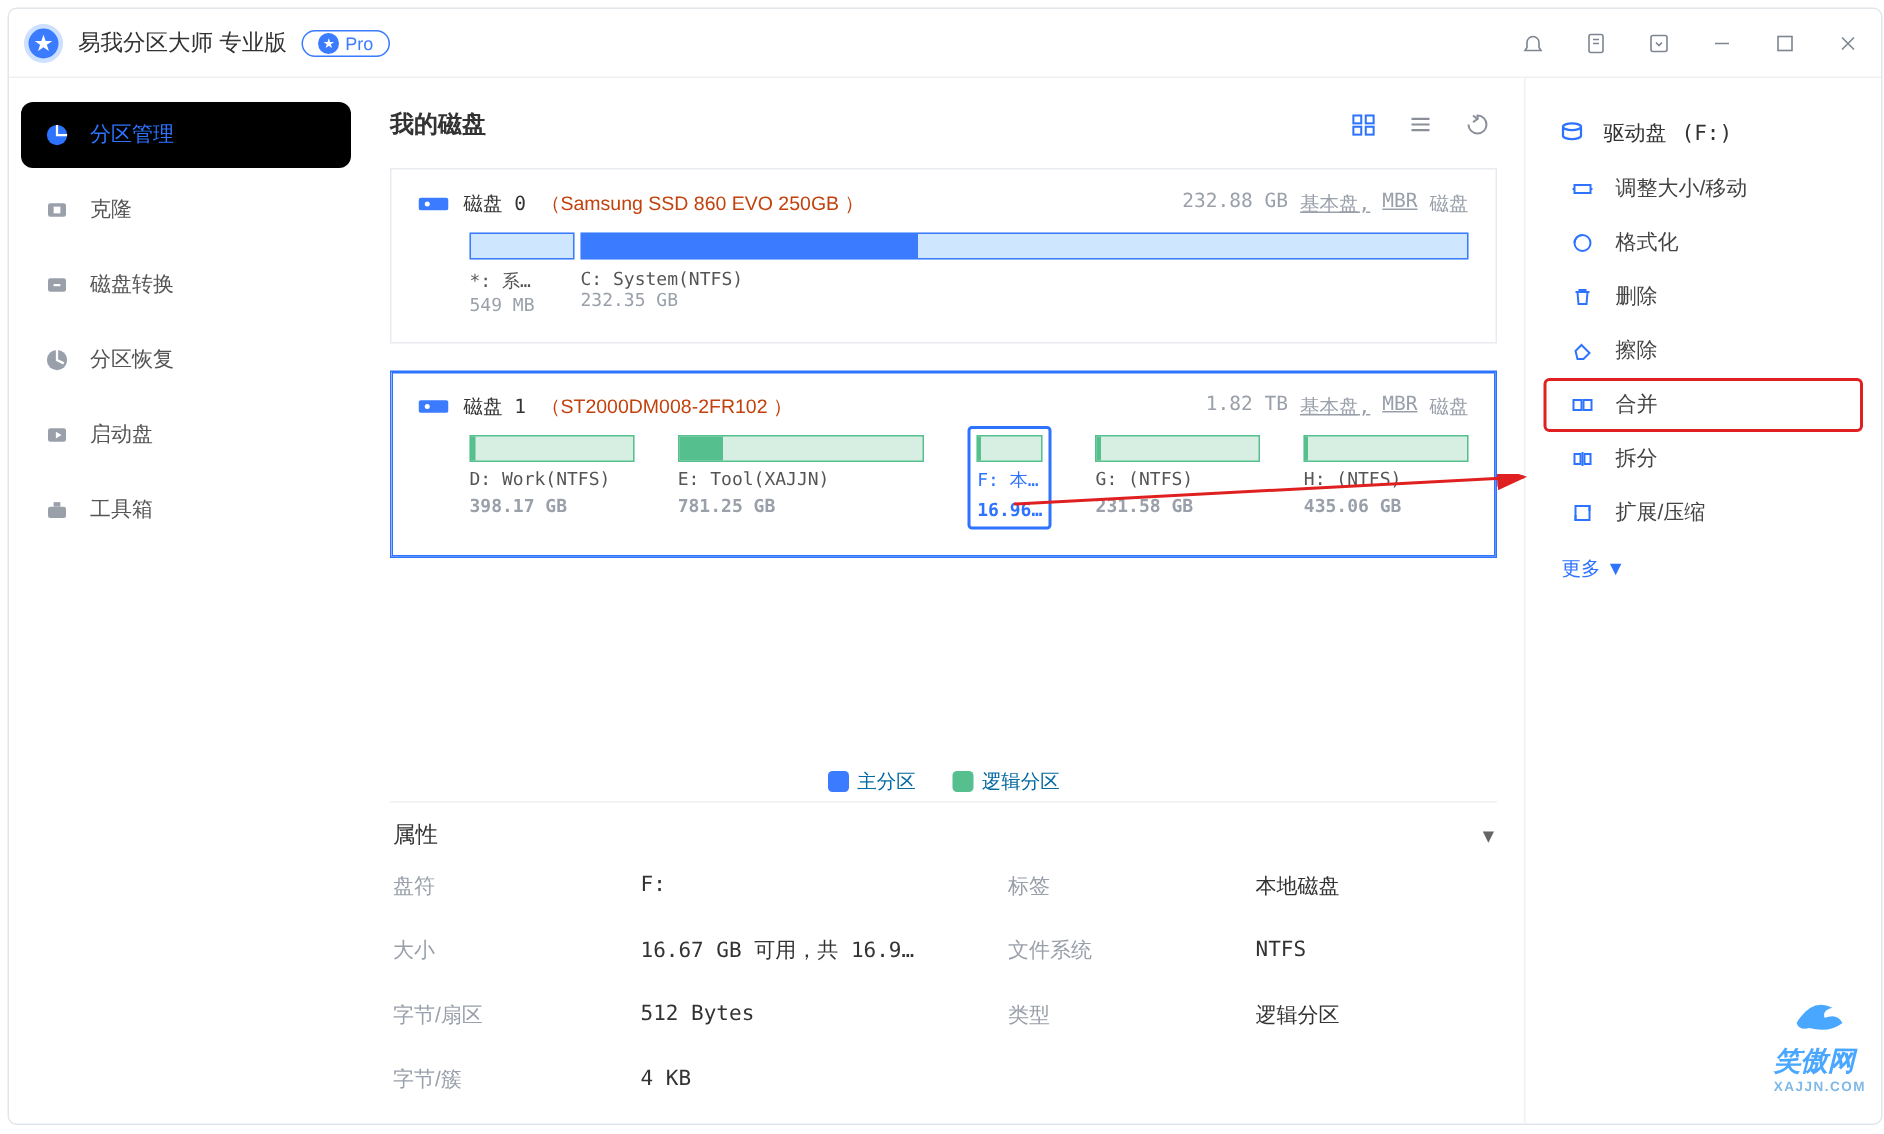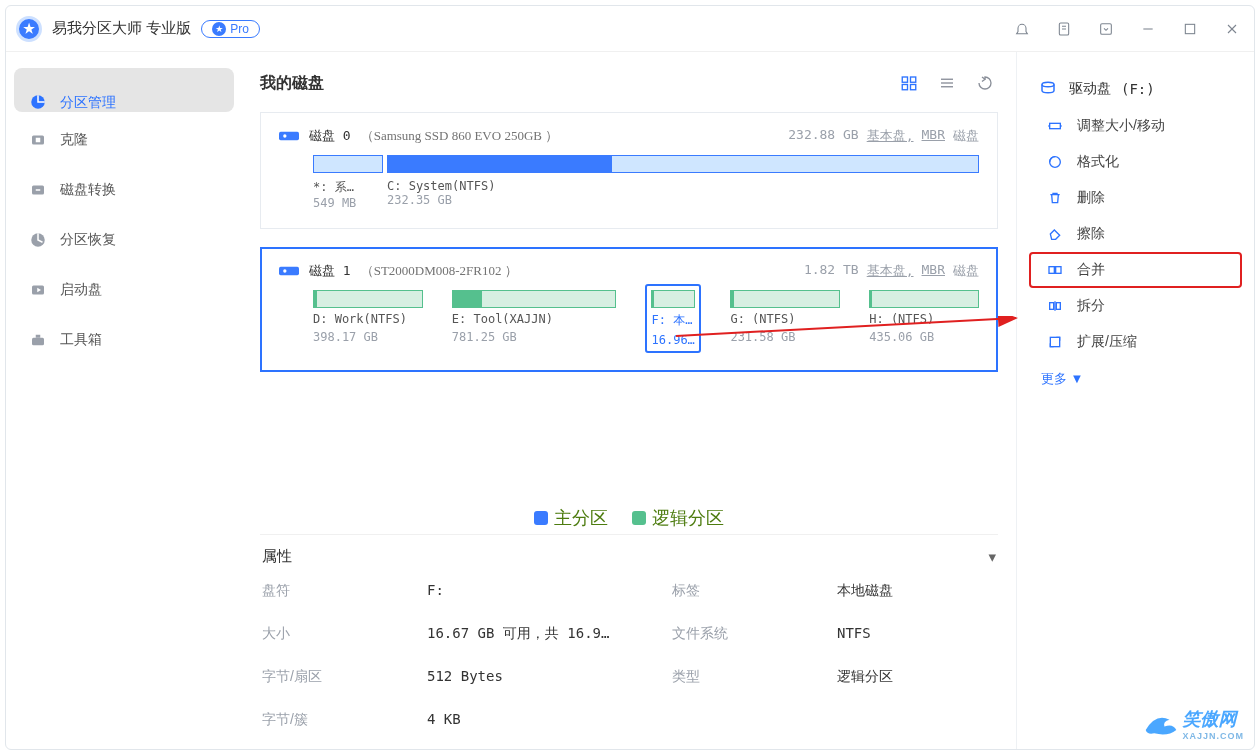--- a/index.html
+++ b/index.html
@@ -12,63 +12,63 @@
   .pro-badge { border: 1px solid #3a7bff; color: #3a7bff; border-radius: 12px; padding: 1px 10px; font-size: 12px; display:flex;align-items:center; gap:4px;}
   .pro-star{width:14px;height:14px;border-radius:50%;background:#3a7bff;color:#fff;display:flex;align-items:center;justify-content:center;font-size:9px;}
   .title-actions { margin-left: auto; display: flex; gap: 18px; align-items: center; }
   .tb-icon { width: 24px; height: 24px; display: flex; align-items: center; justify-content: center; color: #7d8590; cursor: pointer; }
   .tb-icon svg{width:16px;height:16px;stroke:currentColor;fill:none;stroke-width:1.6;}
   
   .body { flex: 1; display: flex; overflow: hidden; }
   
   .sidebar { width: 236px; padding: 16px 8px; display: flex; flex-direction: column; gap: 6px; }
   .side-item { height: 44px; display: flex; align-items: center; gap: 12px; padding: 0 14px; border-radius: 8px; color: #555; cursor:pointer; font-size:14px;}
-  .side-item.active { background: #e5e5e5; color: #2d73ff; align-items: flex-end; }
+  .side-item.active { background: #000000; color: #2d73ff; }
   .side-ico{width:20px;height:20px;display:flex;align-items:center;justify-content:center;}
   .side-ico svg{width:18px;height:18px;}
   
   .main { flex: 1; padding: 18px 18px 10px 18px; display: flex; flex-direction: column; overflow: hidden; }
   .main-head { display: flex; align-items: center; margin-bottom: 16px; }
   .main-head h2 { font-size: 16px; font-weight: 600; }
   .main-head .tools { margin-left: auto; display: flex; gap: 12px; }
   .toolbtn{width:26px;height:26px;display:flex;align-items:center;justify-content:center;color:#8a8f99;cursor:pointer;}
   .toolbtn.active{color:#2d73ff;}
   .toolbtn svg{width:18px;height:18px;stroke:currentColor;fill:none;stroke-width:1.8;}
   
   .disk-panel { border: 1px solid #e7ebf0; border-radius: 0; padding: 14px 18px 18px; margin-bottom: 18px; }
   .disk-panel.selected{border-color:#2d73ff; box-shadow:0 0 0 1px #2d73ff inset;}
   .disk-head { display:flex; align-items:center; gap:10px; margin-bottom:10px; font-size:13px;}
   .disk-head .hdd{width:20px;height:14px;display:flex;align-items:center;justify-content:center;color:#3a7bff;}
   .disk-head .hdd svg{fill:#3a7bff;}
   .disk-head .name{color:#333; font-family:Consolas,monospace;}
-  .disk-head .model{color:#737373;font-family:Liberation Serif, serif;}
+  .disk-head .model{color:#c2410c;font-family:Liberation Sans, sans-serif;}
   .disk-head .right{margin-left:auto;color:#9aa0aa;display:flex;gap:8px;font-family:Consolas,monospace;}
   .disk-head .right u{text-decoration:underline;cursor:pointer;}
   
   .partrow0{display:flex;gap:4px;height:18px;margin:0 0 6px 34px;}
   .seg0a{width:70px;background:#cfe6ff;border:1px solid #3a7bff;}
   .seg0b{flex:1;background:#cfe6ff;position:relative;border:1px solid #3a7bff;}
   .seg0b::before{content:"";position:absolute;left:0;top:0;bottom:0;width:38%;background:#3a7bff;}
   .labrow0{display:flex;gap:4px;margin-left:34px;font-family:Consolas,monospace;font-size:12px;color:#555;}
   .lab0a{width:70px;}
   .lab0b{}
   .labsmall{color:#9aa0aa;}
   
   .partrow1{display:flex;gap:29px;margin-left:34px;}
   .part{width:120px;display:flex;flex-direction:column;gap:4px;font-family:Consolas,monospace;font-size:12px;color:#555;}
   .partbar{height:18px;background:#d7efe2;border:1px solid #55c08e;position:relative;}
   .partbar .fill{position:absolute;left:0;top:0;bottom:0;background:#55c08e;}
   .part.bigger{width:180px;}
   .part.sel{border:2px solid #2d73ff;padding:4px;border-radius:3px;margin-top:-6px;}
-  .part .lsmall{color:#9aa0aa;}
+  .part .lsmall{color:#9aa0aa;font-weight:bold;}
   .part.sel .lname{color:#2d73ff;}
   .part.sel .lsmall{color:#2d73ff;}
   .part.small{width:60px;}
   
-  .legend{display:flex;gap:24px;justify-content:center;margin-top:auto;padding:14px 0 4px;font-size:18px;color:#4d7c0f;}
+  .legend{display:flex;gap:24px;justify-content:center;margin-top:auto;padding:14px 0 4px;font-size:13px;color:#0369a1;}
   .lg{display:flex;align-items:center;gap:6px;}
   .swatch{width:14px;height:14px;border-radius:3px;}
   .swatch.pri{background:#3a7bff;}
   .swatch.log{background:#55c08e;}
   
   .prop-head{display:flex;align-items:center;padding:12px 2px;font-size:15px;color:#333;border-top:1px solid #f0f0f0;}
   .prop-head .chev{margin-left:auto;color:#666;}
   .prop-grid{display:grid;grid-template-columns:140px 220px 140px 200px;row-gap:14px;padding:4px 2px 10px;font-size:14px;gap:25px;}
   .prop-grid .k{color:#9aa0aa;}
   .prop-grid .v{color:#333;font-family:Consolas,monospace;}
@@ -78,21 +78,21 @@
   .act-ico{width:22px;height:22px;display:flex;align-items:center;justify-content:center;color:#2d73ff;}
   .act-ico svg{width:18px;height:18px;fill:none;stroke:currentColor;stroke-width:2;}
   .act-item{display:flex;align-items:center;gap:12px;padding:8px 16px;font-size:14px;color:#444;cursor:pointer;border-radius:4px;margin:0 8px;}
   .act-item.hilite{outline:2px solid #e02020;outline-offset:-2px;}
   .act-item .ai{width:20px;height:20px;display:flex;align-items:center;justify-content:center;color:#2d73ff;}
   .act-item .ai svg{width:16px;height:16px;fill:none;stroke:currentColor;stroke-width:2;}
   .more{padding:10px 20px;color:#2d73ff;font-size:13px;cursor:pointer;}
   
   .arrow-annot{position:absolute;left:660px;top:310px;pointer-events:none;}
   
-  .watermark{position:absolute;right:10px;bottom:8px;color:#4aa7ff;font-weight:bold;font-style:italic;font-size:18px;display:flex;align-items:center;gap:4px;}
+  .watermark{position:absolute;right:10px;bottom:20px;color:#4aa7ff;font-weight:bold;font-style:italic;font-size:18px;display:flex;align-items:center;gap:4px;flex-direction:column;}
   .watermark small{display:block;font-size:9px;color:#7fb8e6;font-style:normal;letter-spacing:1px;}
 </style>
 </head>
 <body>
 
 <div class="window">
 
   <div class="titlebar">
     <div class="logo-circle">★</div>
     <div class="app-title">易我分区大师 专业版</div>

